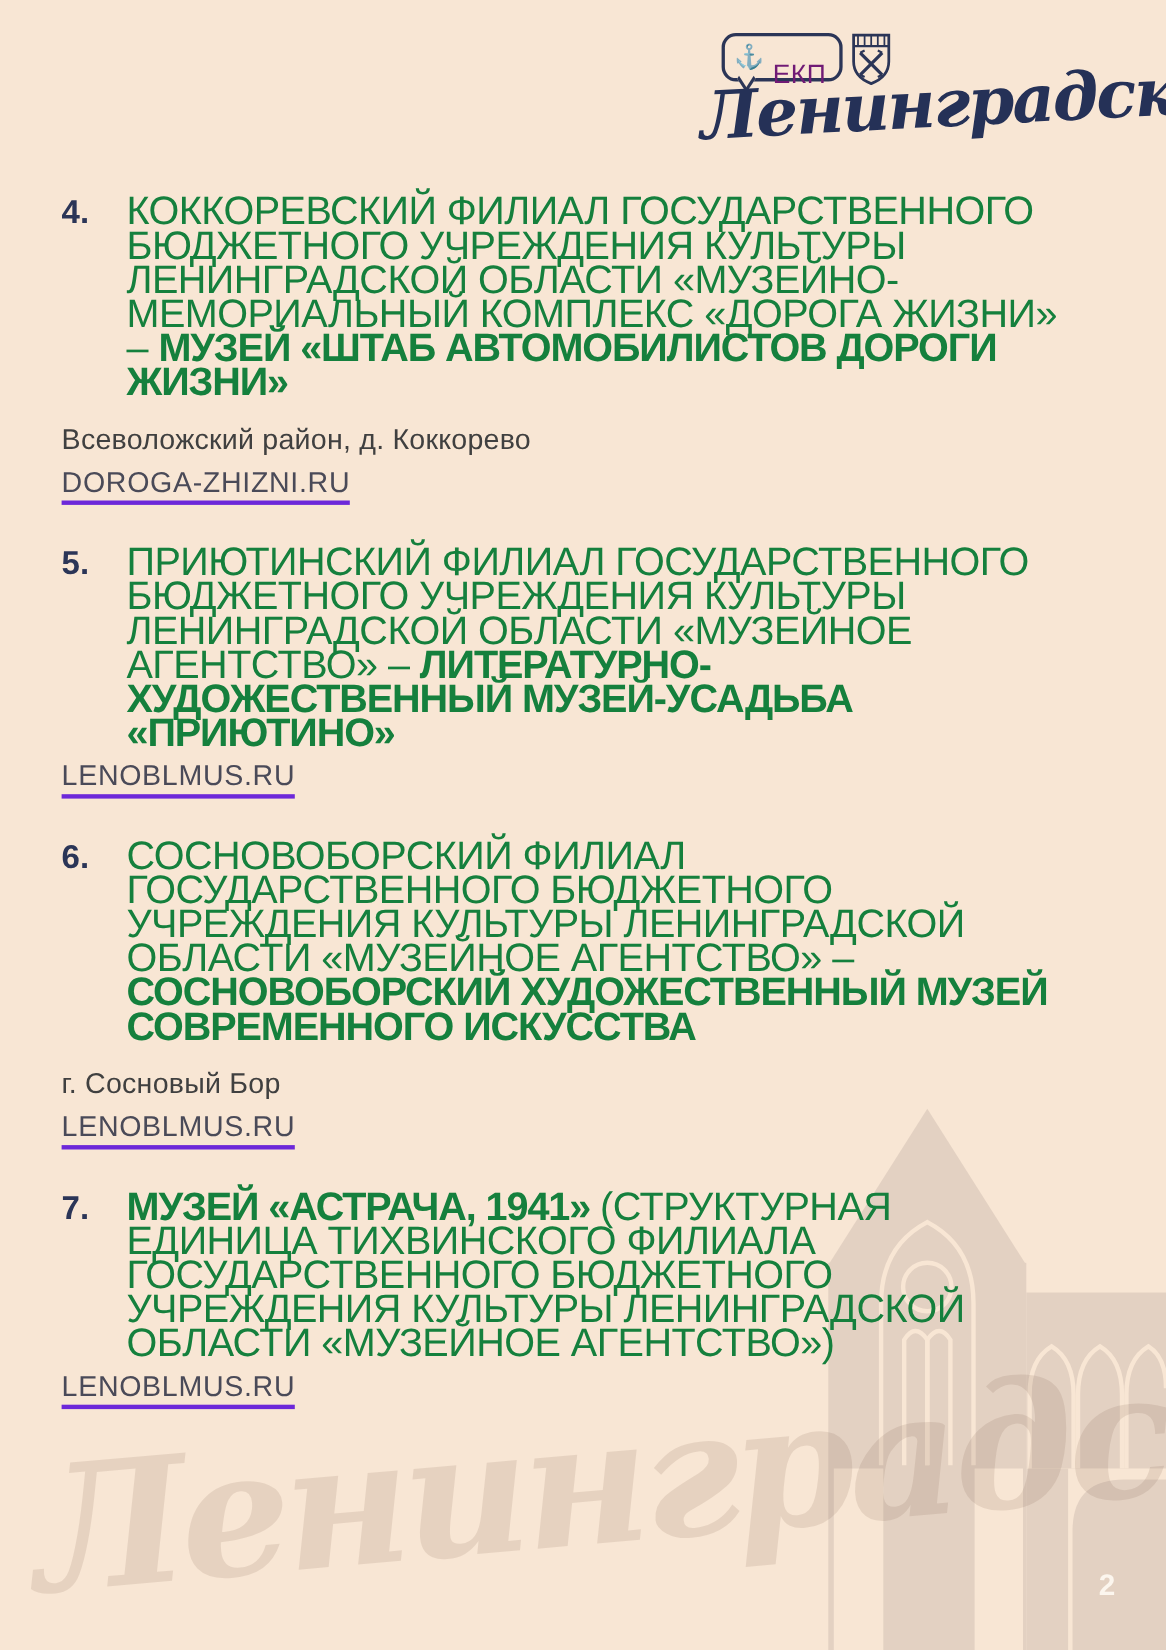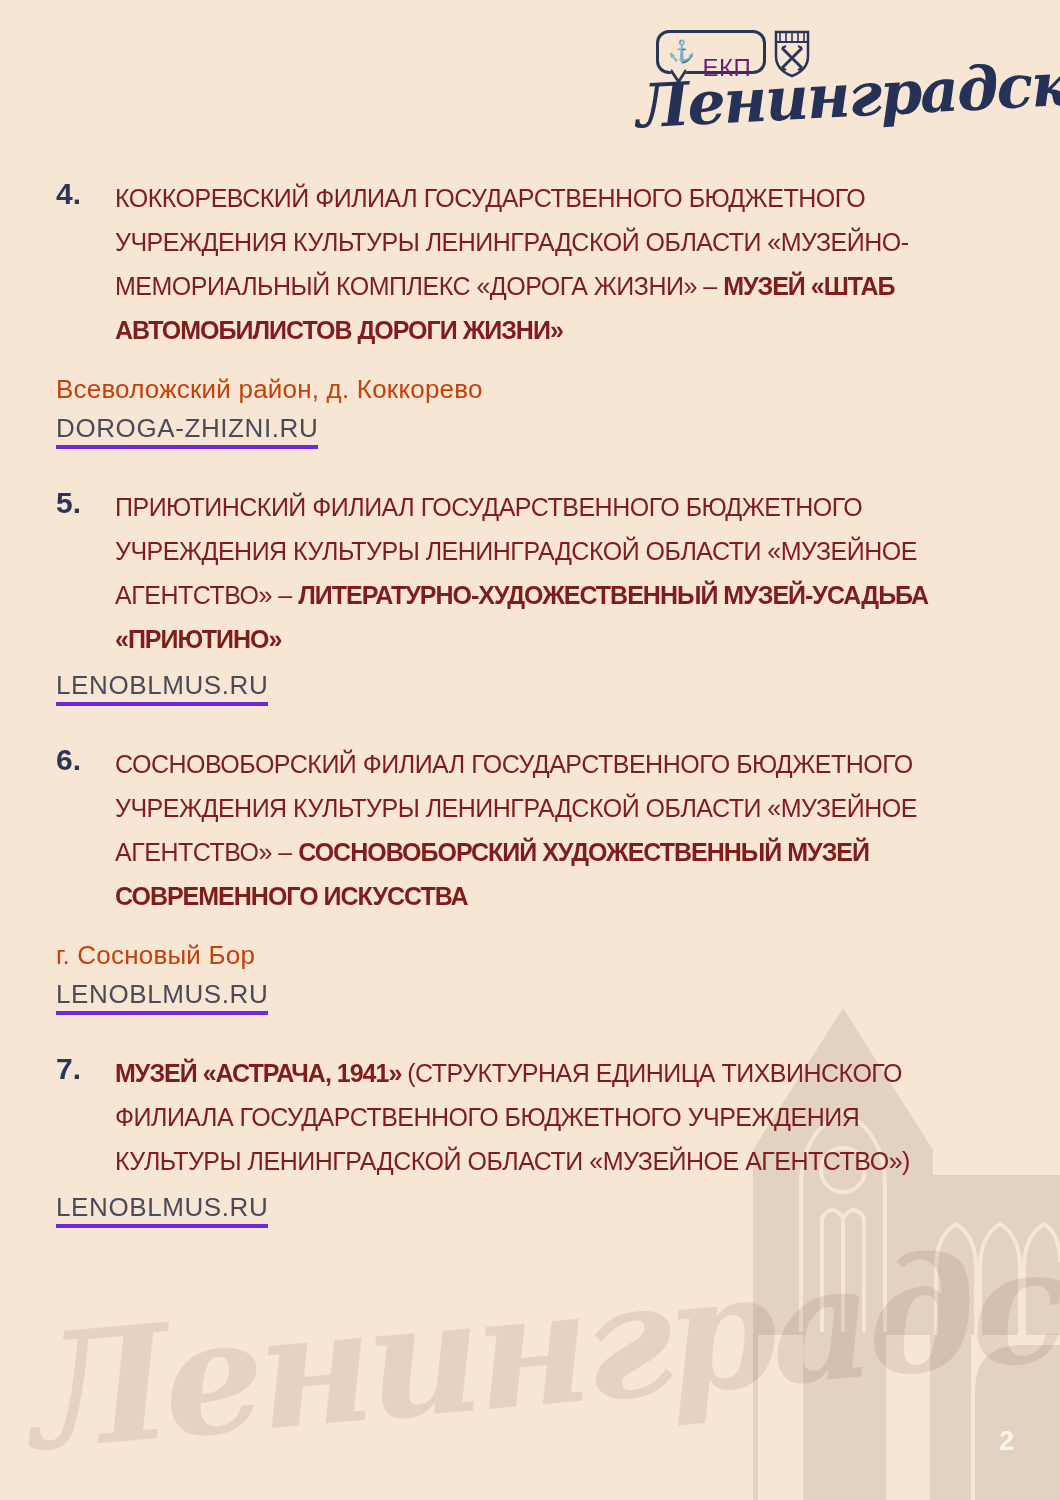--- a/index.html
+++ b/index.html
@@ -48,26 +48,26 @@
   .list { position:absolute; left:56px; top:176px; width:950px; z-index:2; }
   .item { margin-bottom:36px; }
   .head { display:flex; align-items:flex-start; }
   .num {
     flex:none; width:59px;
     font-weight:bold; font-size:30px; line-height:31px;
     color:#2b3557; padding-top:2px;
   }
   .title {
     margin:0; max-width:866px;
-    font-size:25px; line-height:44px; font-weight:normal;
-    letter-spacing:-0.5px; color:#7f1d1d;
+    font-size:36px; line-height:31px; font-weight:normal;
+    letter-spacing:-0.5px; color:#15803d;
     text-transform:uppercase;
   }
   .title .bold { font-weight:bold; letter-spacing:-1px; }
-  .loc { margin-top:22px; font-size:26px; line-height:30px; color:#c2410c; letter-spacing:0.2px; }
+  .loc { margin-top:22px; font-size:26px; line-height:30px; color:#404040; letter-spacing:0.2px; }
   .url {
     display:inline-block; margin-top:10px;
     font-size:26px; line-height:28px; color:#4a4a58;
     letter-spacing:0.6px;
     text-decoration:none;
     border-bottom:4px solid #6d28d9;
     padding-bottom:3px;
     cursor:pointer;
   }
 

